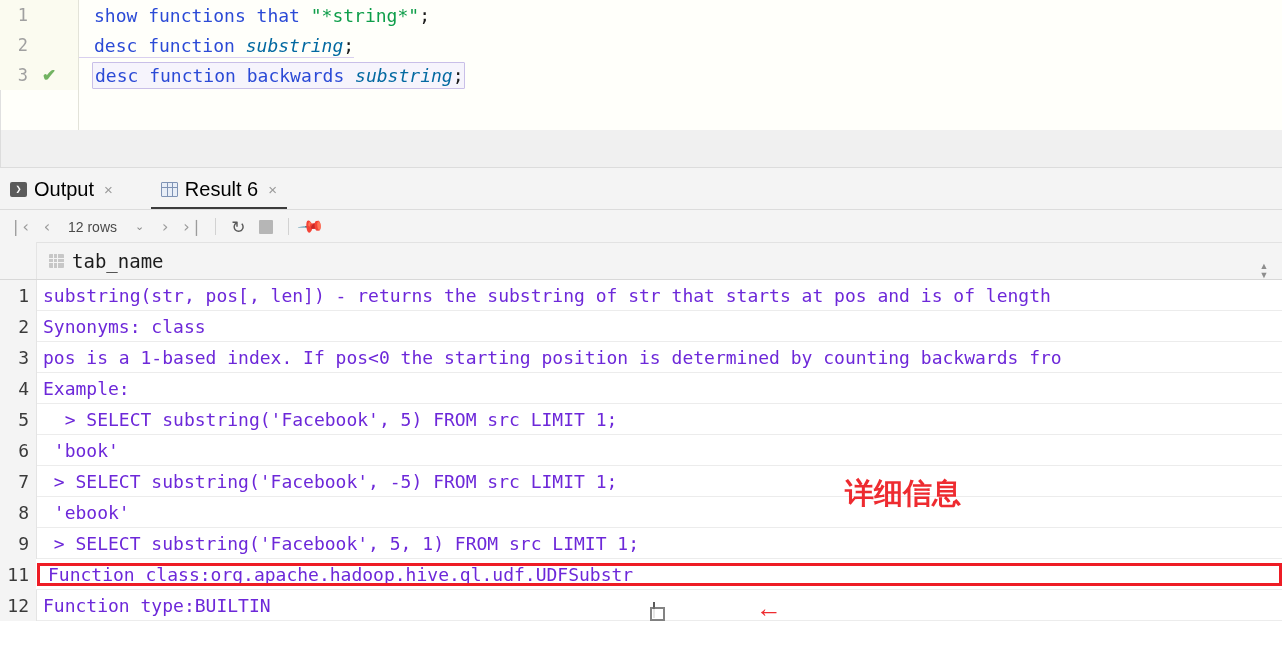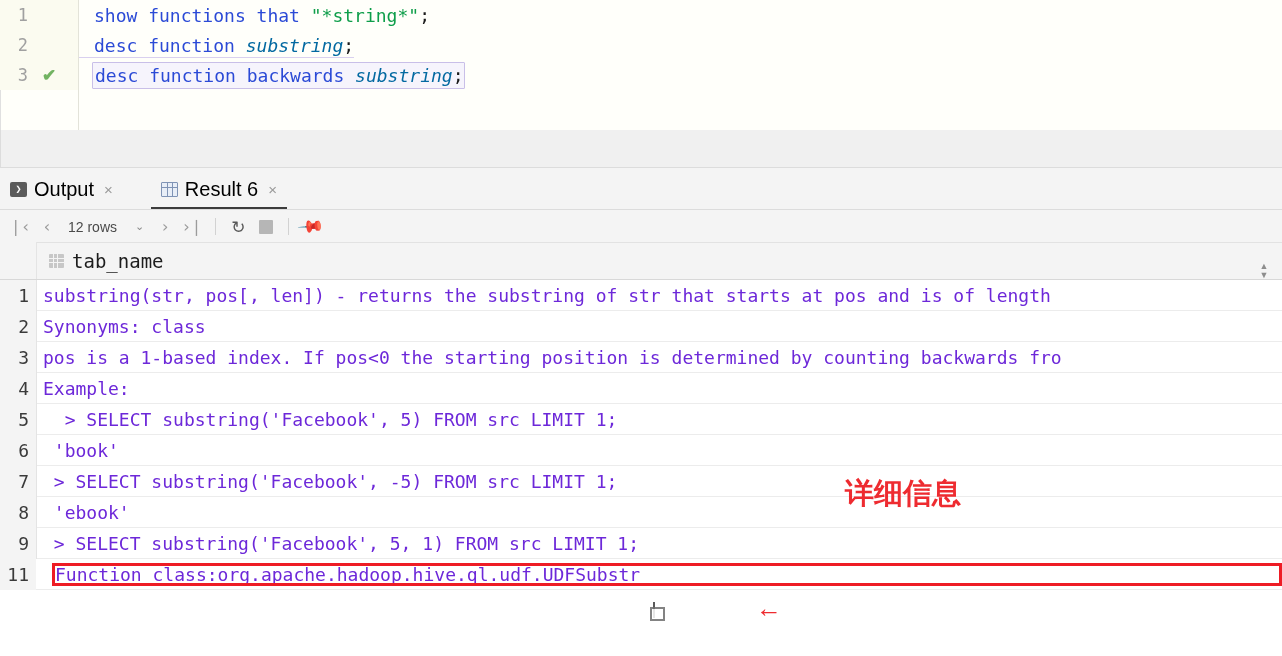--- a/index.html
+++ b/index.html
@@ -162,22 +162,22 @@
     width: 36px; min-width: 36px; text-align: right; padding-right: 7px;
     font-family: "DejaVu Sans Mono", monospace; font-size: 18px; color: #3a3a3a;
     background: #f4f4f4; height: 31px; display: flex; align-items: center; justify-content: flex-end;
   }
   .grow .cell {
     flex: 1; font-family: "DejaVu Sans Mono", monospace; font-size: 18px; color: #6d28d9;
     white-space: pre; overflow: hidden; padding-left: 6px; height: 31px;
     display: flex; align-items: center; border-left: 1px solid #e4e4e4;
   }
   .grow.boxed .cell {
-    border: 3px solid #ee1c25; border-left: 3px solid #ee1c25; margin-left: 16px;
-    height: 23px; padding-left: 0;
+    border: 3px solid #ee1c25; border-left: 3px solid #ee1c25; margin-left: 1px;
+    height: 23px; padding-left: 8px;
   }
 
   
   .anno {
     position: absolute; color: #ee2b30; font-weight: bold;
     font-family: "DejaVu Sans", sans-serif; white-space: nowrap;
   }
   #anno-detail { left: 818px; top: 474px; font-size: 29px; margin-left: 27px; }
   #anno-class  { left: 800px; top: 592px; font-size: 22px; }
   .anno-arrow {
@@ -315,20 +315,24 @@
           <div class="cell"> 'ebook'</div>
         </div>
         <div class="grow">
           <div class="rn">9</div>
           <div class="cell"> &gt; SELECT substring('Facebook', 5, 1) FROM src LIMIT 1;</div>
         </div>
         <div class="grow boxed">
           <div class="rn">11</div>
           <div class="cell">Function class:org.apache.hadoop.hive.ql.udf.UDFSubstr</div>
         </div>
+        <div class="grow">
+          <div class="rn">12</div>
+          <div class="cell">Function type:BUILTIN</div>
+        </div>
       </div>
   </div>
 
   <div class="anno" id="anno-detail">详细信息</div>
   <div class="anno-arrow">←</div>
   <div class="text-cursor"></div>
 
 </div>
 
 </body></html>

